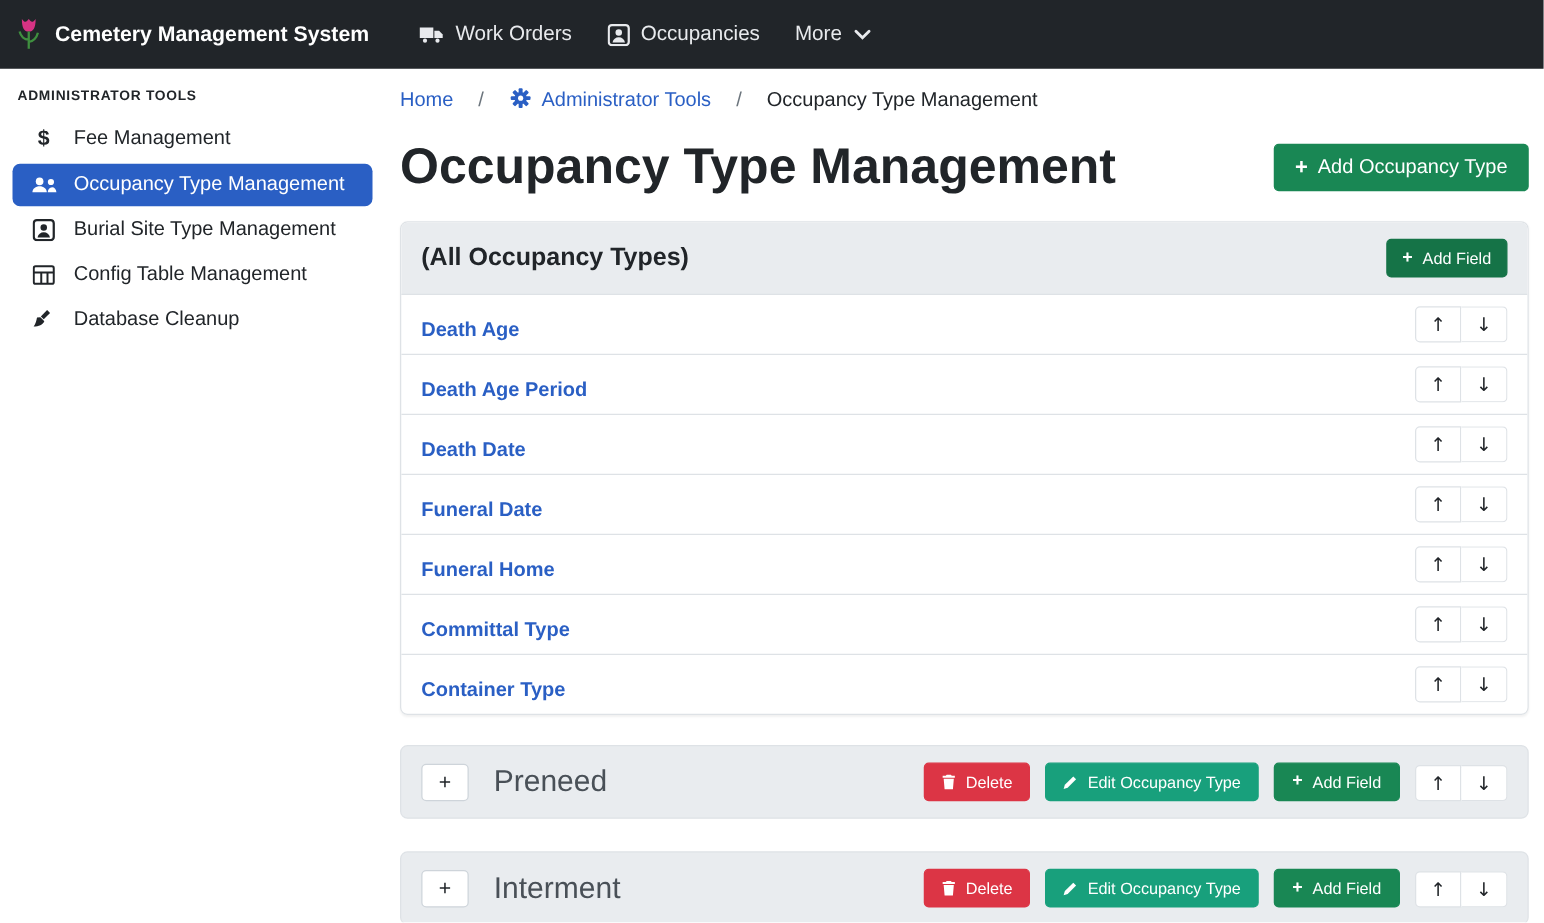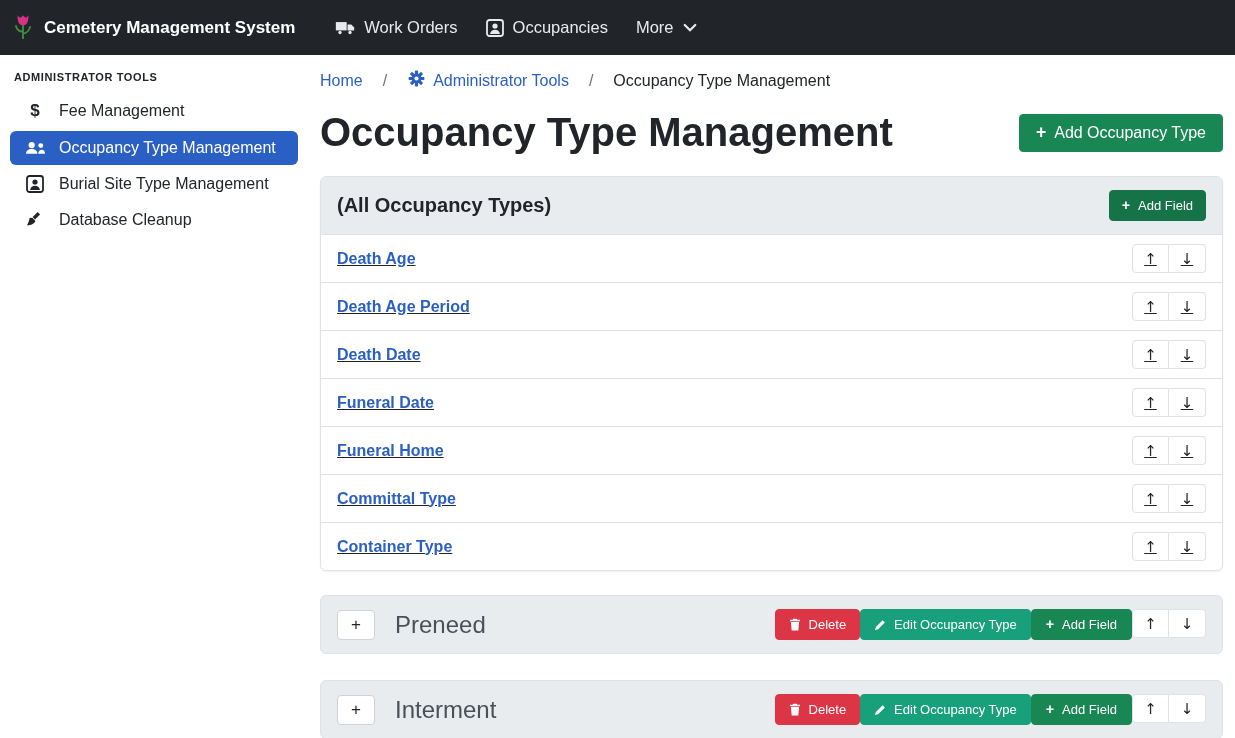--- a/index.html
+++ b/index.html
@@ -66,32 +66,32 @@
     font-family:"DejaVu Sans",sans-serif;}
   .arrow-btn:first-child{border-radius:4px 0 0 4px;}
   .arrow-btn:last-child{border-radius:0 4px 4px 0;border-left:none;}
 
   
   .card{border:1px solid var(--border);border-radius:6px;overflow:hidden;margin-bottom:24px;
     box-shadow:0 1px 2px rgba(0,0,0,.06);}
   .card-header{background:var(--header-bg);border-bottom:1px solid var(--border);
     display:flex;align-items:center;justify-content:space-between;padding:13px 16px;}
   .card-title{font-size:20px;font-weight:600;color:#212529;}
-  .field-row{display:flex;align-items:center;justify-content:space-between;
-    padding:9px 16px;border-bottom:1px solid var(--border);text-decoration:underline;}
+  .field-row{display:flex;align-items:flex-end;justify-content:space-between;
+    padding:9px 16px;border-bottom:1px solid var(--border);}
   .field-row:last-child{border-bottom:none;}
   .field-link{color:var(--primary);font-weight:700;font-size:16px;text-decoration:none;cursor:pointer;}
 
   
   .section{background:var(--header-bg);border:1px solid var(--border);border-radius:6px;
     display:flex;align-items:center;gap:20px;padding:13px 16px;margin-bottom:26px;}
   .expand-btn{width:38px;height:30px;background:#fff;border:1px solid #ced4da;border-radius:4px;
     font-size:17px;color:#212529;display:flex;align-items:center;justify-content:center;cursor:pointer;padding:0;}
   .section-title{font-size:24px;color:#495057;font-weight:400;}
-  .section-actions{margin-left:auto;display:flex;align-items:flex-start;}
+  .section-actions{margin-left:auto;display:flex;align-items:flex-end;gap:12px;}
 </style>
 </head>
 <body>
 
 <div class="viewport">
 
   <header class="navbar">
     <div class="brand">
       <span class="brand-icon">
         <svg width="22" height="30" viewBox="0 0 24 32">
@@ -162,20 +162,29 @@
         <span class="side-icon">
           <svg width="18" height="18" viewBox="0 0 18 18">
             <rect x="1" y="1" width="16" height="16" rx="2.5" fill="none" stroke="currentColor" stroke-width="1.8"></rect>
             <circle cx="9" cy="7" r="2.6" fill="currentColor"></circle>
             <path d="M4 15c.5-2.8 2.5-4.3 5-4.3s4.5 1.5 5 4.3z" fill="currentColor"></path>
           </svg>
         </span>
         <span>Burial Site Type Management</span>
       </div>
 
+      <div class="side-item">
+        <span class="side-icon">
+          <svg width="18" height="16" viewBox="0 0 18 16" fill="none" stroke="currentColor" stroke-width="1.6">
+            <rect x="1" y="1" width="16" height="14" rx="1.5"></rect>
+            <path d="M1 6h16M7 6v9M12 6v9"></path>
+          </svg>
+        </span>
+        <span>Config Table Management</span>
+      </div>
 
       <div class="side-item">
         <span class="side-icon">
           <svg width="20" height="18" viewBox="0 0 20 20" fill="currentColor">
             <path d="M13 1.2l2.6 2.6-5.6 5.6-2.6-2.6z"></path>
             <path d="M7 7.5l3.5 3.5c-1.2 3-5 4.8-9.5 4.8 1.8-2.2 2.4-5 3-8z"></path>
           </svg>
         </span>
         <span>Database Cleanup</span>
       </div>

